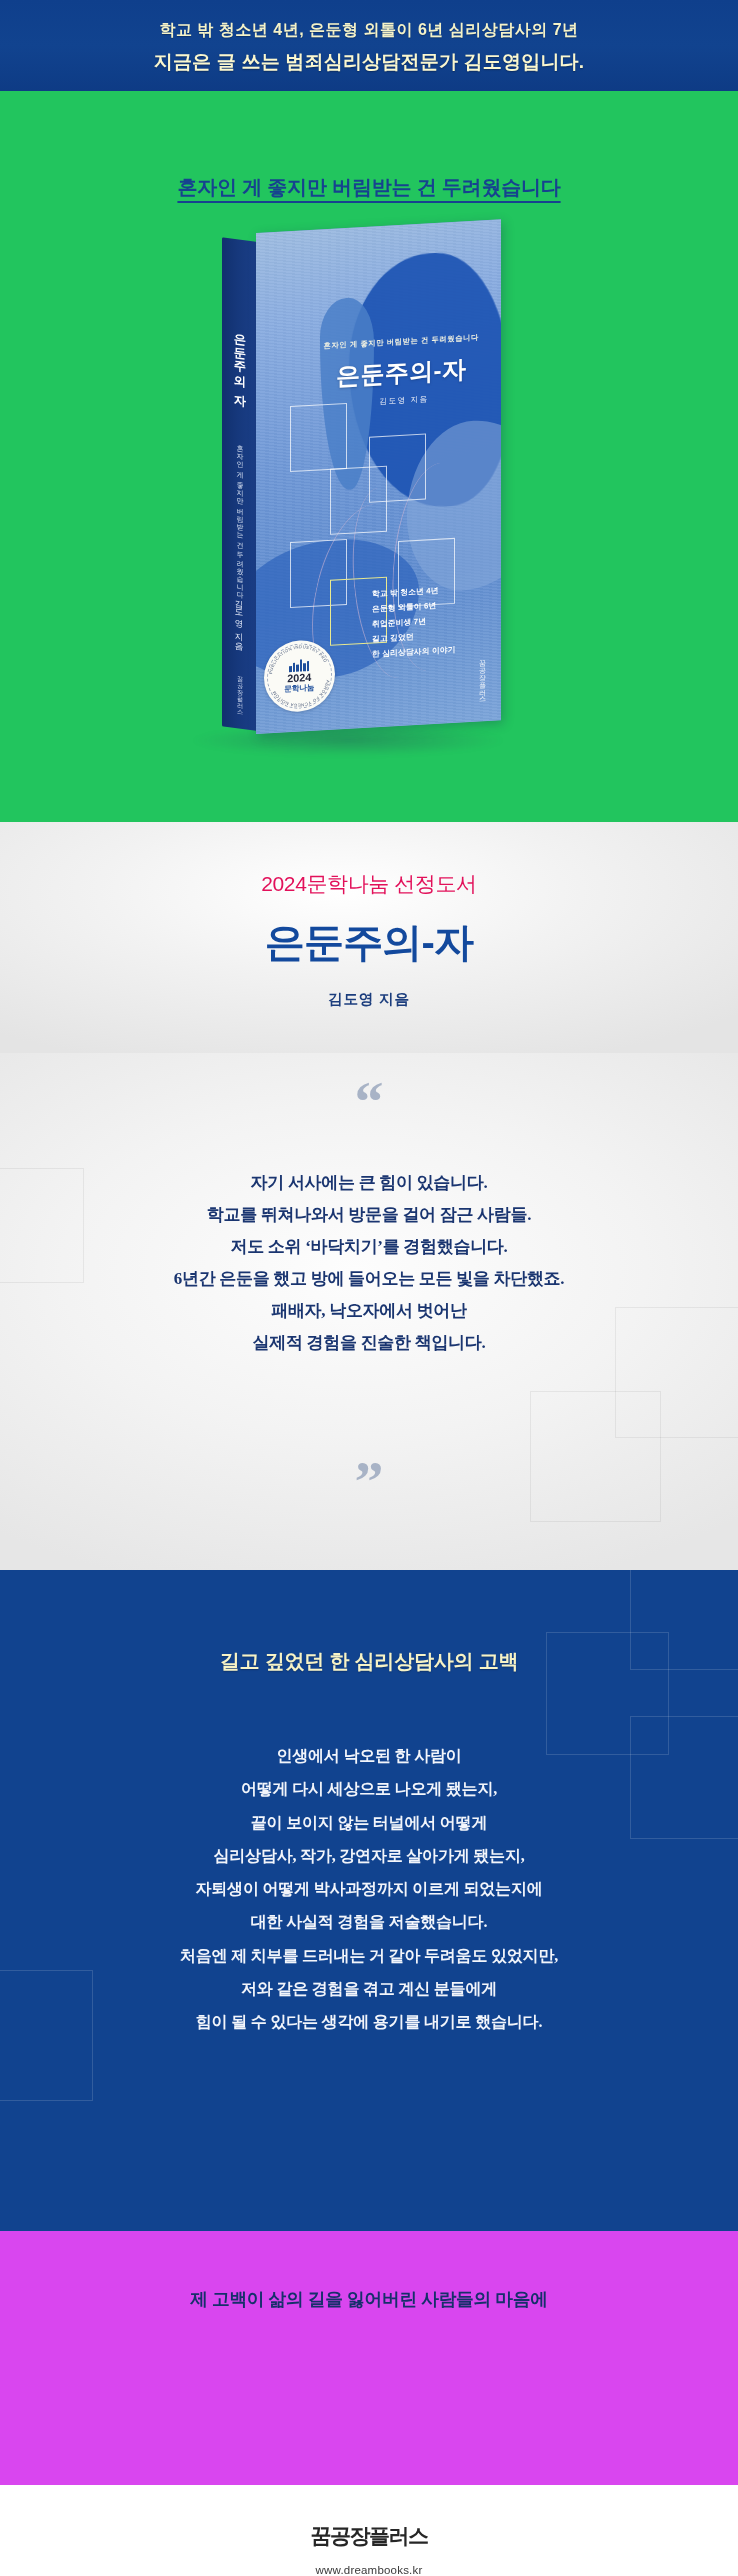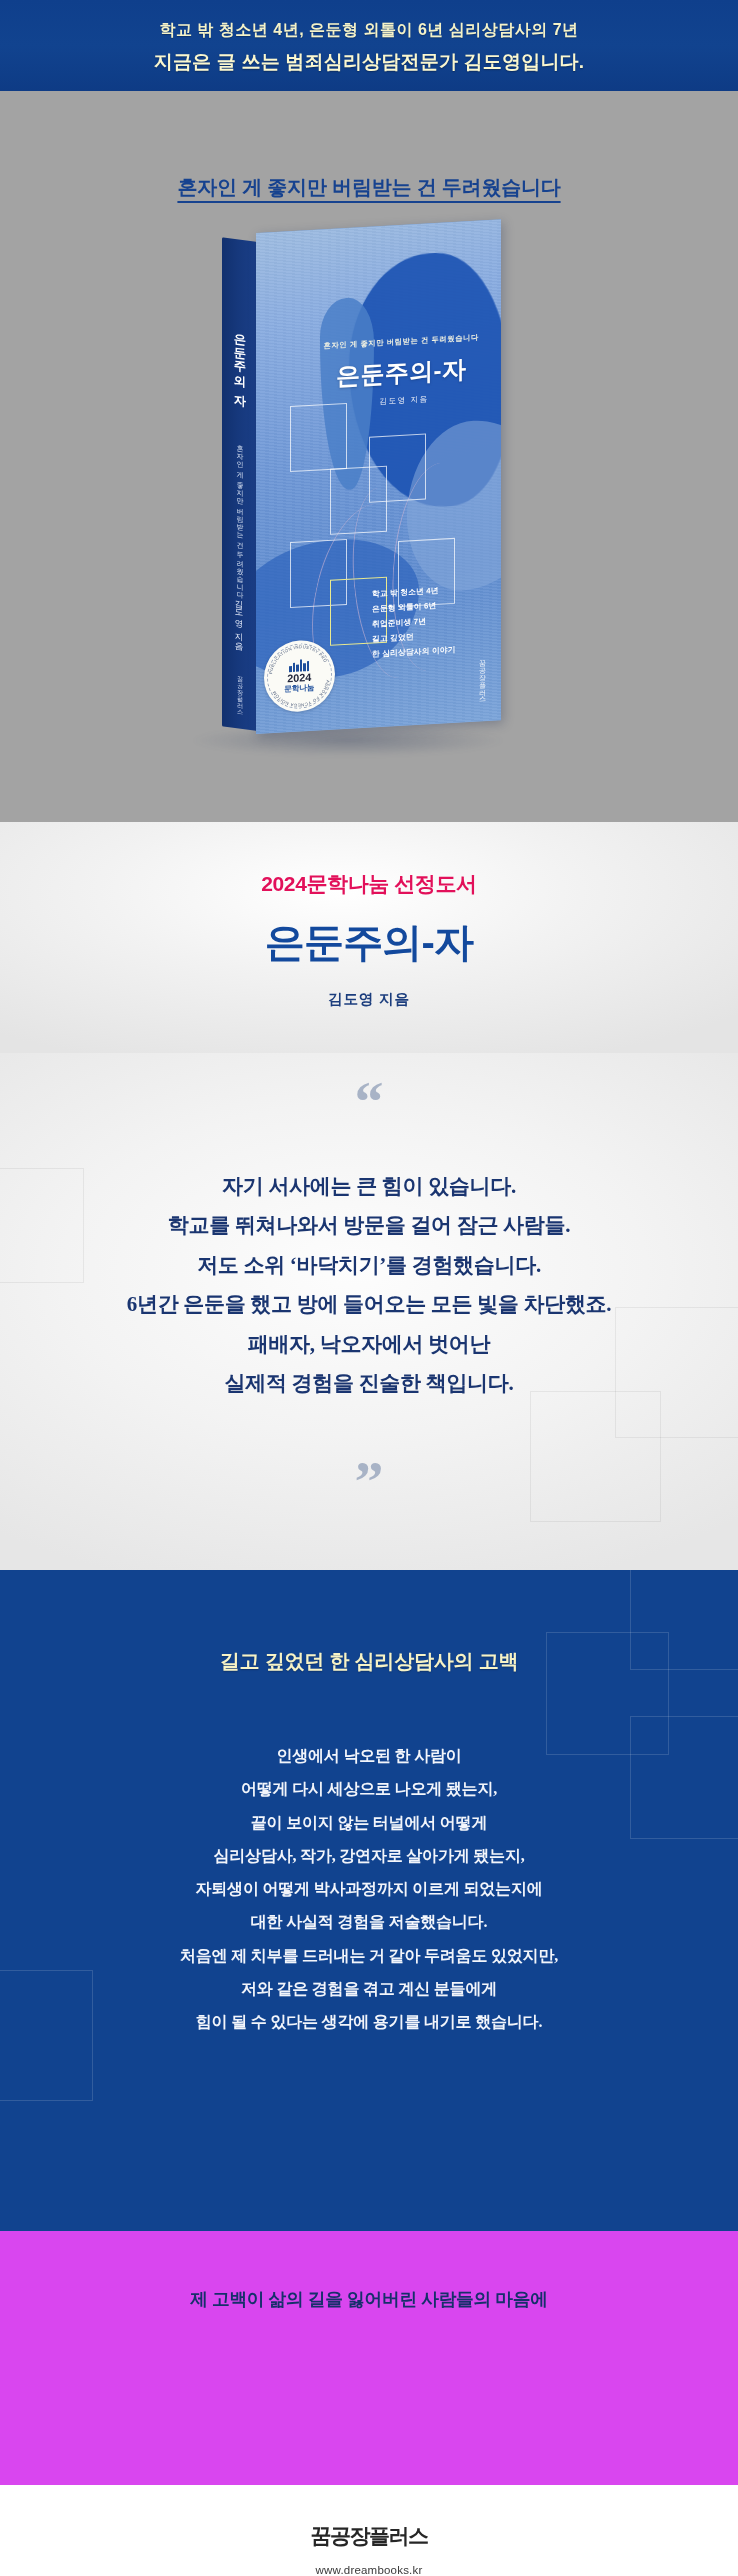--- a/index.html
+++ b/index.html
@@ -29,21 +29,21 @@
   }
   .header-line2 {
     color:#faf7cf; font-size:19px; font-weight:900;
     letter-spacing:0.2px; white-space:nowrap;
     text-shadow:0 0.8px 1.5px rgba(0,0,0,.3);
   }
 
   
   .hero {
     position:relative; width:738px; height:731px;
-    background:#a3a3a3; overflow:hidden;
+    background:#22c55e; overflow:hidden;
   }
   .hero-heading {
     position:absolute; top:83px; left:0; width:738px;
     text-align:center;
     color:#16428f; font-size:20px; font-weight:900;
     letter-spacing:-0.2px;
     text-decoration:underline;
     text-underline-offset:7px;
     text-decoration-thickness:2.3px;
   }
@@ -222,21 +222,21 @@
 
   
   .title-block {
     position:relative; width:738px; height:231px;
     background:
       radial-gradient(ellipse 538px 185px at 46% 30%, #ffffff 0%, #f2f2f2 45%, #e4e4e4 100%);
     text-align:center;
   }
   .badge-text {
     padding-top:48px;
-    color:#e2105a; font-size:21px; font-weight:700;
+    color:#e2105a; font-size:21px; font-weight:400;
     letter-spacing:-0.4px;
   }
   .main-title {
     margin-top:17px;
     color:#13499d; font-size:40px; font-weight:900;
     letter-spacing:-0.8px;
   }
   .main-author {
     margin-top:20px;
     color:#1b3d7d; font-size:14.6px; font-weight:700;
@@ -258,21 +258,21 @@
     position:absolute; left:0; width:738px; text-align:center;
     color:#a8b3c6; font-size:58px; font-weight:900;
     font-family:"Liberation Serif", serif; line-height:1;
     user-select:none;
   }
   .quote-mark-open { top:20px; }
   .quote-mark-close { top:400px; }
   .quote-body {
     position:absolute; left:0; top:114px; width:738px;
     text-align:center;
-    color:#1a3570; font-size:21px; font-weight:700;
+    color:#1a3570; font-size:17px; font-weight:700;
     line-height:1.88; letter-spacing:-0.3px;
     font-family:"Liberation Serif", serif;
   }
   .quote-body div { white-space:nowrap; }
 
   
   .navy-section {
     position:relative; width:738px; height:661px;
     background:#11438f;
     overflow:hidden;

